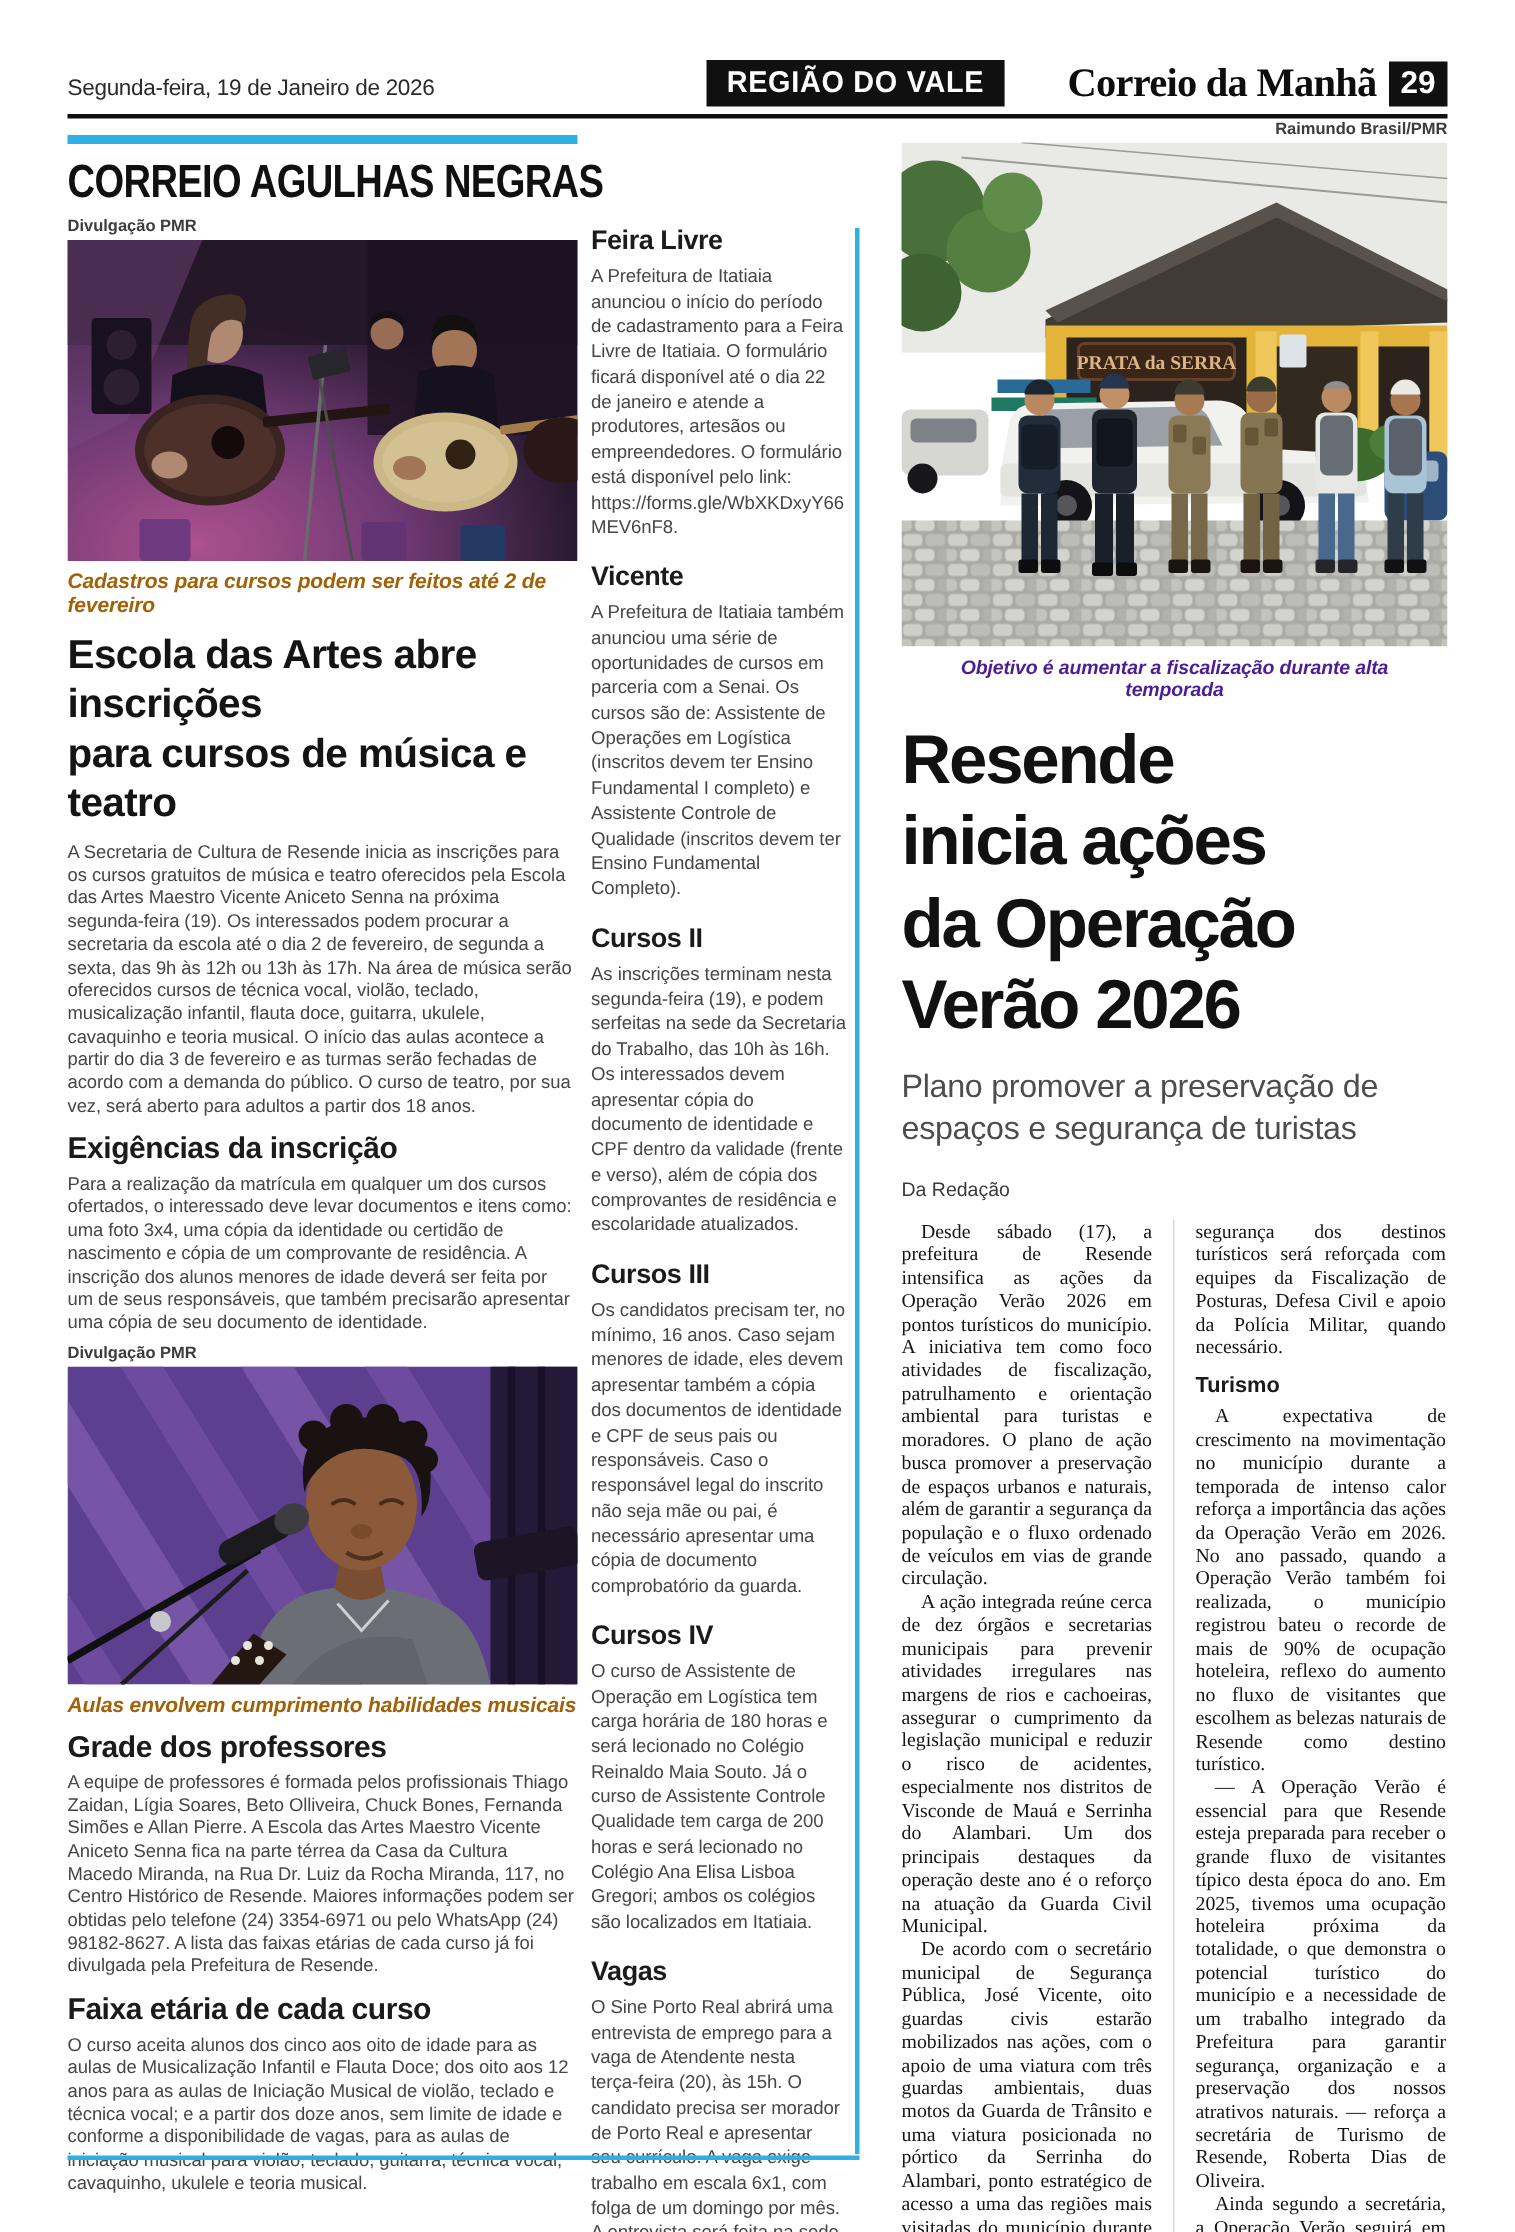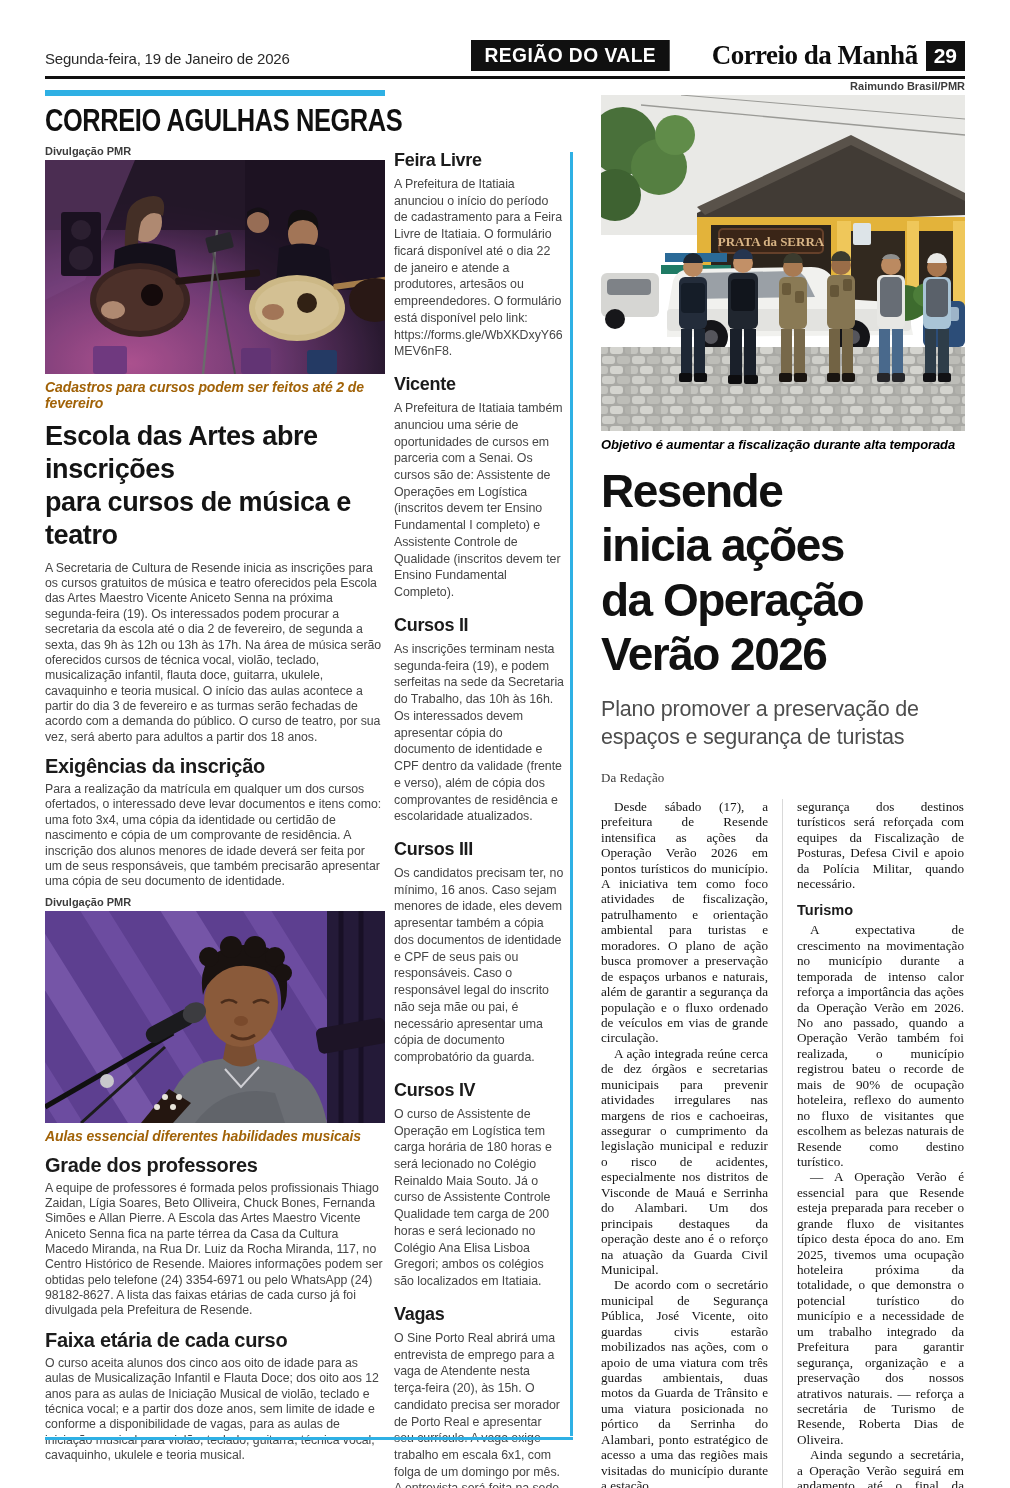--- a/index.html
+++ b/index.html
@@ -29,25 +29,25 @@
   .caption{font-size:14px;font-style:italic;font-weight:700;color:#a16207;margin:5px 0 9px;letter-spacing:-.1px;}
   .headline{font-size:27px;line-height:1.22;font-weight:700;color:#141414;letter-spacing:-.4px;margin:2px 0 9px;}
   .body-sans{font-size:12.3px;line-height:1.25;color:#464646;letter-spacing:-.05px;margin:0 0 6px;}
   .sec-head{font-size:20px;font-weight:700;color:#1b1b1b;letter-spacing:-.3px;margin:10px 0 4px;}
   
   .brief-title{font-size:18px;font-weight:700;color:#1b1b1b;letter-spacing:-.3px;margin:14px 0 5px;}
   .brief:first-child .brief-title{margin-top:0;}
   .brief-body{font-size:12.4px;line-height:1.35;color:#464646;letter-spacing:-.05px;margin:0;word-wrap:break-word;}
   
   .m-credit{font-size:11px;font-weight:700;color:#3c3c3c;text-align:right;margin:0 0 3px;}
-  .m-caption{font-size:13px;font-style:italic;font-weight:700;color:#000000;margin:6px 0 12px;letter-spacing:-.1px;}
+  .m-caption{font-size:13px;font-style:italic;font-weight:700;color:#4c1d95;margin:6px 16px 12px;letter-spacing:-.1px;text-align:center;}
   .m-headline{font-size:46px;line-height:1.18;font-weight:700;color:#111;letter-spacing:-1.5px;margin:4px 0 14px;}
   .m-headline span{display:block;}
   .deck{font-size:21.5px;line-height:1.32;color:#4d4d4d;letter-spacing:-.2px;margin:0 0 18px;}
-  .byline{font-size:13px;color:#3a3a3a;margin:0 0 13px;font-family:Liberation Serif, serif;}
+  .byline{font-size:13px;color:#3a3a3a;margin:0 0 13px;}
   .serif-cols{display:flex;}
   .scol{width:167px;font-family:"Liberation Serif",serif;font-size:13.2px;line-height:1.17;
         color:#141414;text-align:justify;}
   .scol + .scol{border-left:1px solid #d9d9d9;margin-left:14px;padding-left:14px;}
   .scol p{margin:0;text-indent:13px;}
   .scol p.noindent{text-indent:0;}
   .sub-head{font-family:"Liberation Sans",sans-serif;font-size:14.5px;font-weight:700;color:#1b1b1b;
             margin:11px 0 3px;text-align:left;}
 </style>
 </head>
@@ -170,21 +170,21 @@
       </g>
       <circle cx="62" cy="170" r="7" fill="#c8c8cc"></circle>
 
       <path d="M96,212 l28,-34 22,14 -18,20 z" fill="#241610"></path>
       <circle cx="112" cy="196" r="3" fill="#e8e4da"></circle>
         <circle cx="120" cy="186" r="3" fill="#e8e4da"></circle>
       <circle cx="128" cy="196" r="3" fill="#e8e4da"></circle>
         <circle cx="134" cy="186" r="3" fill="#e8e4da"></circle>
     </svg>
 
-    <div class="caption">Aulas essencial diferentes habilidades musicais</div>
+    <div class="caption">Aulas envolvem cumprimento habilidades musicais</div>
 
     <h3 class="sec-head">Grade dos professores</h3>
     <p class="body-sans">A equipe de professores é formada pelos profissionais Thiago Zaidan, Lígia Soares, Beto Olliveira, Chuck Bones, Fernanda Simões e Allan Pierre. A Escola das Artes Maestro Vicente Aniceto Senna fica na parte térrea da Casa da Cultura Macedo Miranda, na Rua Dr. Luiz da Rocha Miranda, 117, no Centro Histórico de Resende. Maiores informações podem ser obtidas pelo telefone (24) 3354-6971 ou pelo WhatsApp (24) 98182-8627. A lista das faixas etárias de cada curso já foi divulgada pela Prefeitura de Resende.</p>
 
     <h3 class="sec-head">Faixa etária de cada curso</h3>
     <p class="body-sans">O curso aceita alunos dos cinco aos oito de idade para as aulas de Musicalização Infantil e Flauta Doce; dos oito aos 12 anos para as aulas de Iniciação Musical de violão, teclado e técnica vocal; e a partir dos doze anos, sem limite de idade e conforme a disponibilidade de vagas, para as aulas de iniciação musical para violão, teclado, guitarra, técnica vocal, cavaquinho, ukulele e teoria musical.</p>
   </div>
 
   <div class="col-mid">
     <div class="brief">

